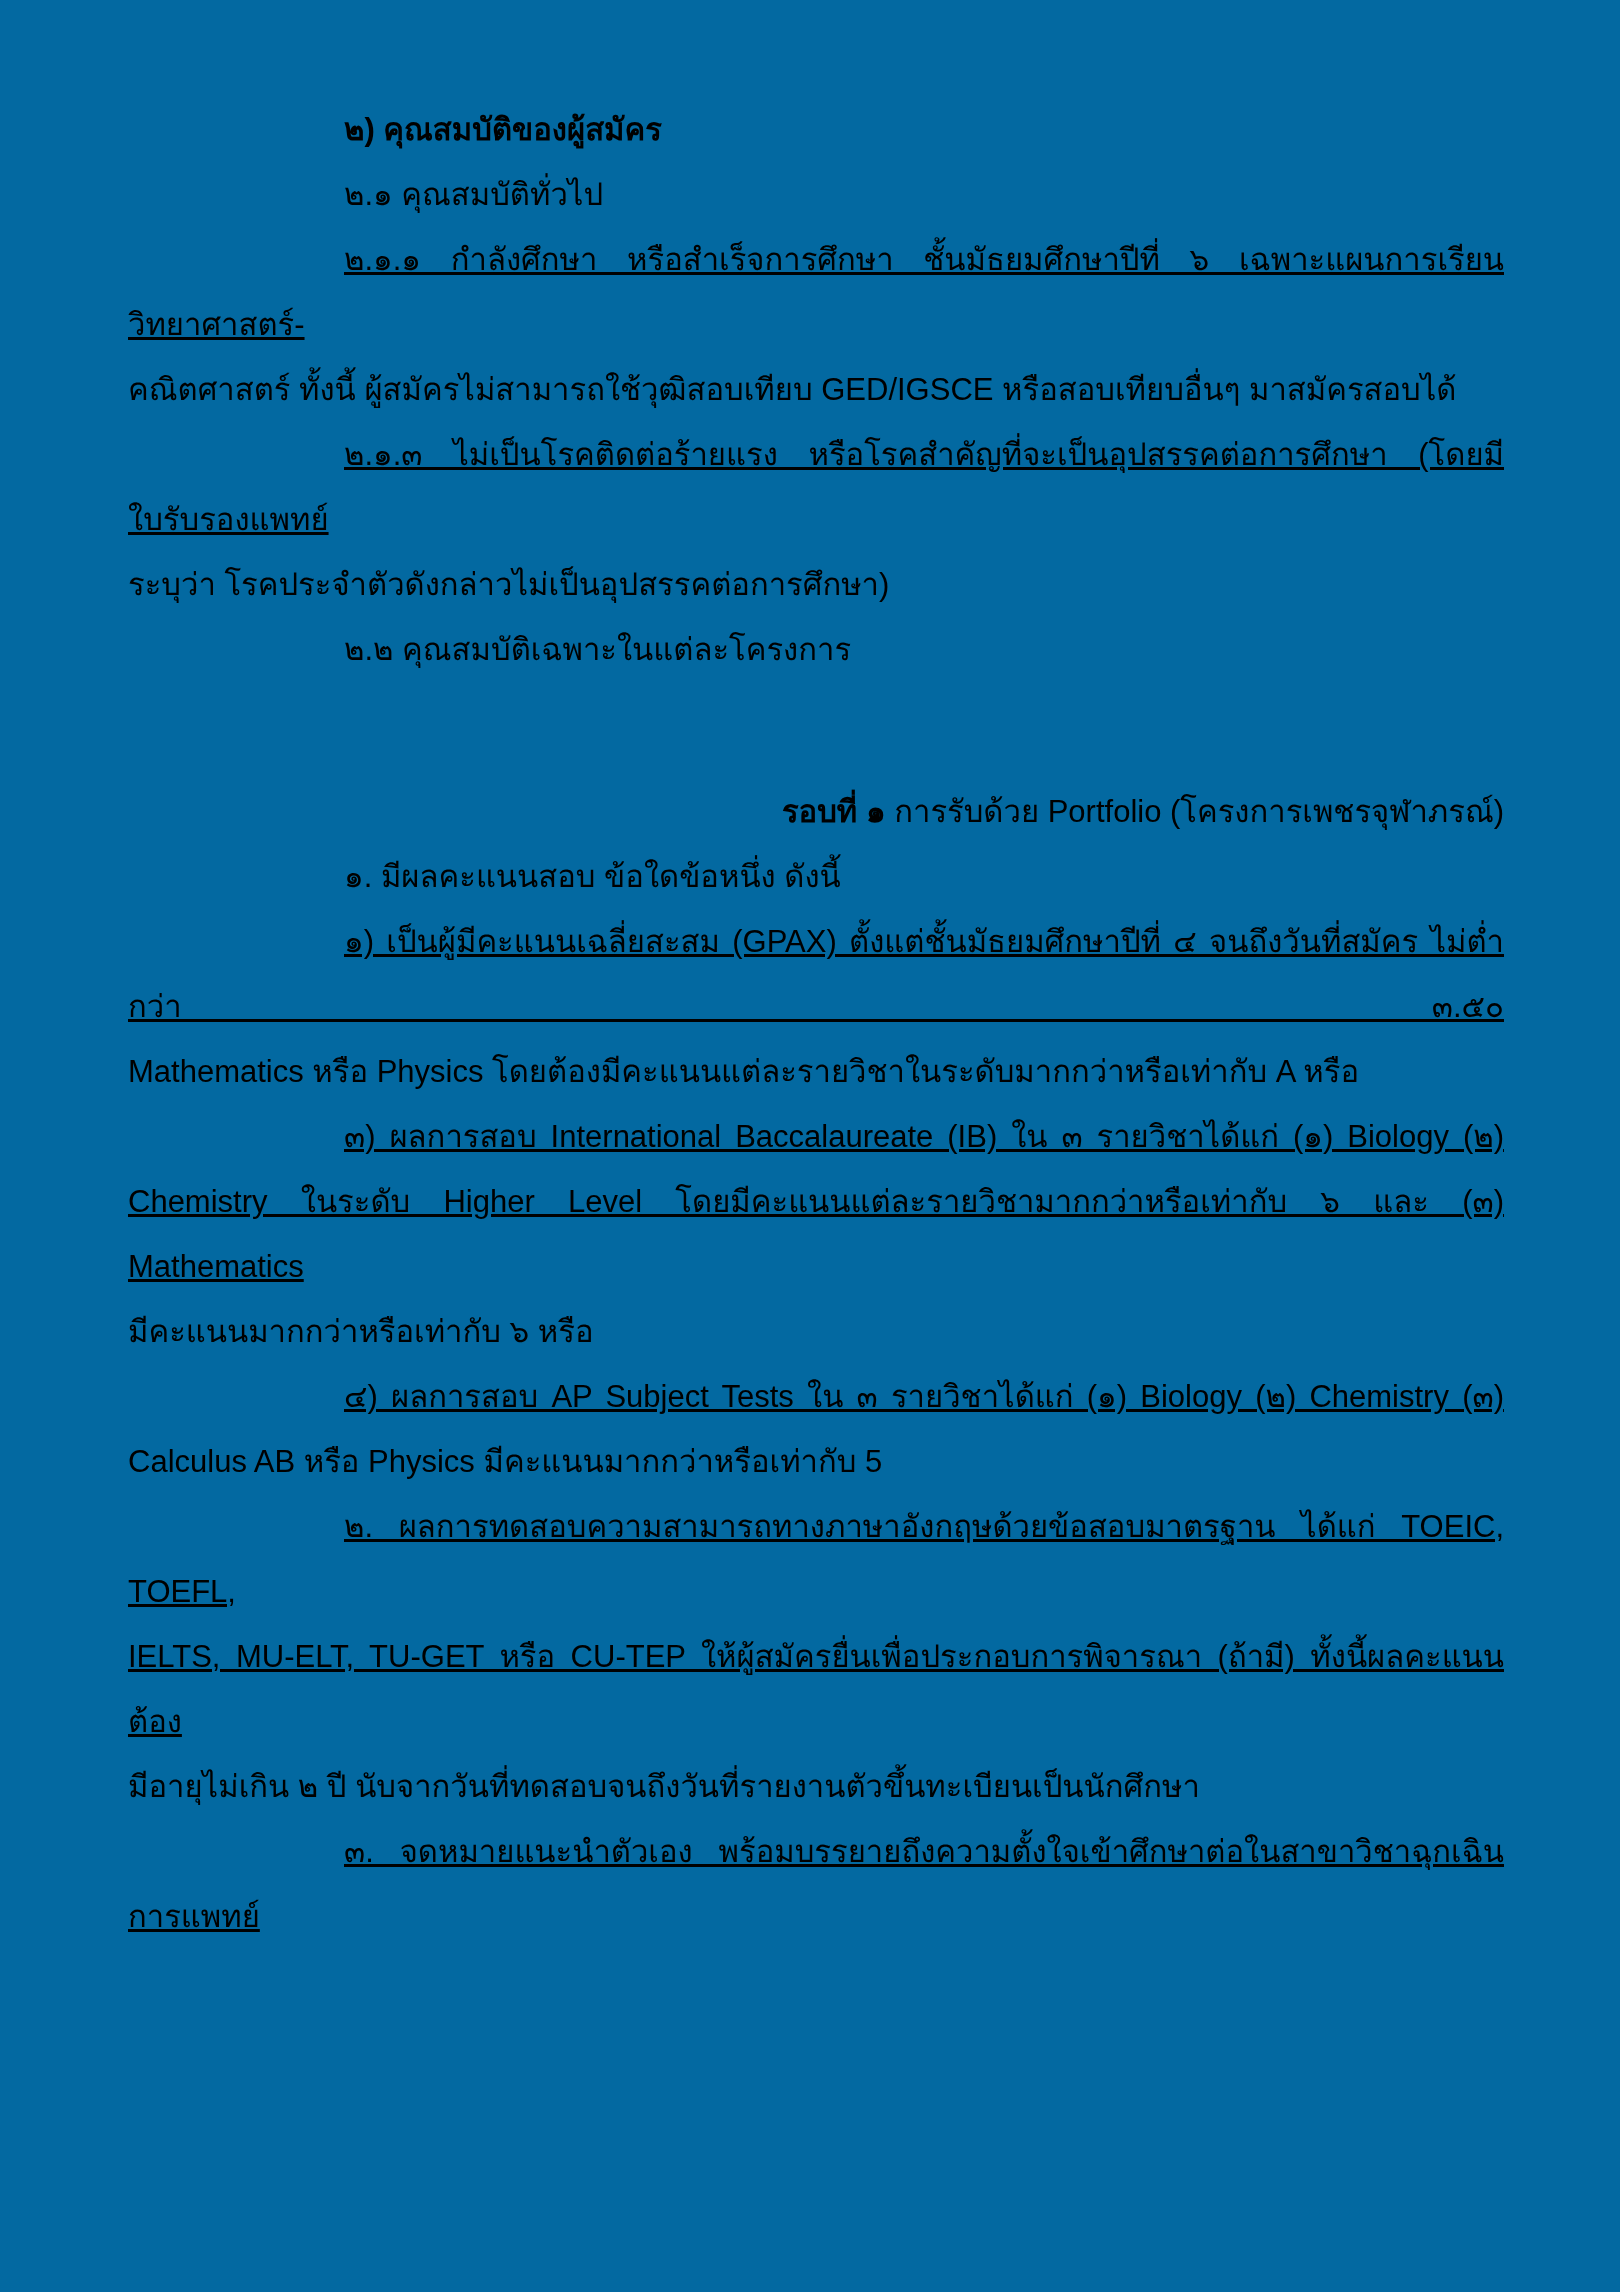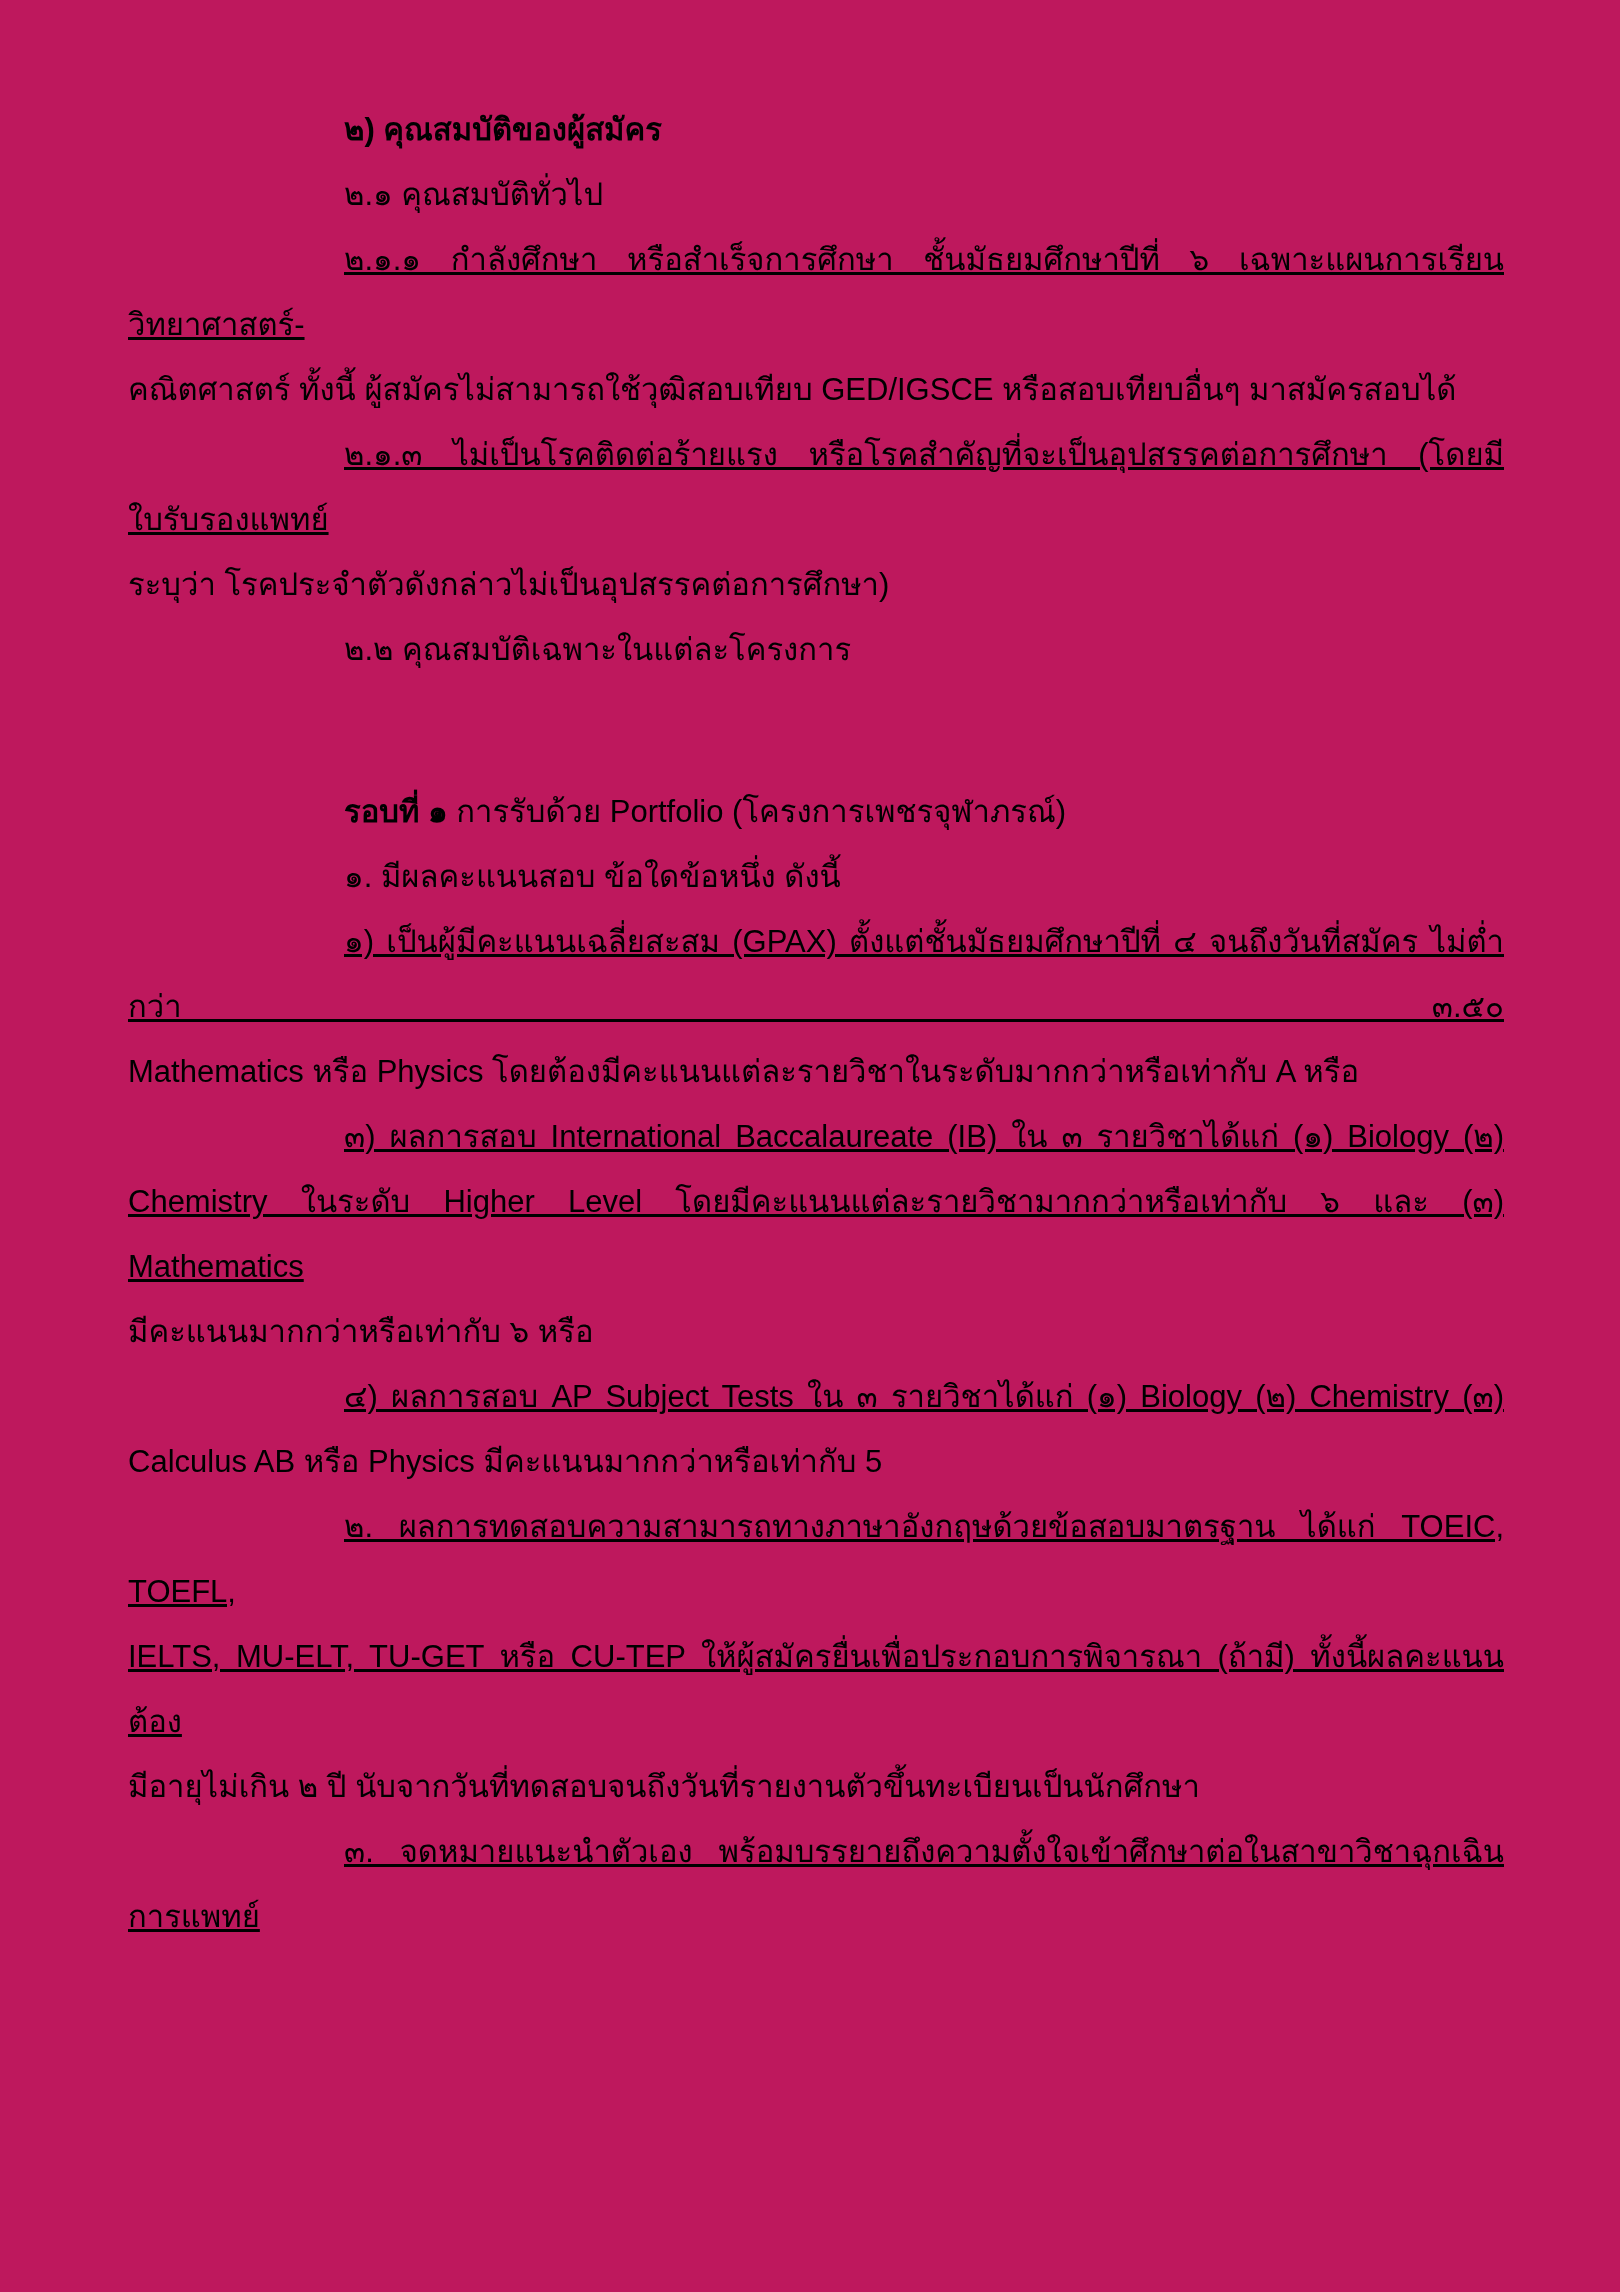--- a/index.html
+++ b/index.html
@@ -1,36 +1,36 @@
 <!DOCTYPE html>
 <html style="font-size:14.3px"><head>
 <meta charset="utf-8">
 <style>
   html,body { margin:0; padding:0; background:#ffffff; }
   .page {
     position:relative;
     width:1620px; height:2293px;
-    background:#be185d;
+    background:#0369a1;
     box-sizing:border-box;
     padding:97px 116px 8px 128px;
     font-family:"Liberation Sans","DejaVu Sans",sans-serif;
     color:#000000;
     overflow:hidden;
   }
   p.line {
     margin:0;
     font-size:31px;
     line-height:65px;
     text-align:left;
     white-space:normal;
   }
   p.indent  { text-indent:216px; }
   p.justify { text-align:justify; text-align-last:justify;text-decoration:underline; }
   .bold     { font-weight:bold; }
-  p.gap1    { margin-top:97px; }
+  p.gap1    { margin-top:97px;text-align:right; }
 </style>
 </head>
 <body>
 
 <div class="page">
   <p class="line indent bold">๒) คุณสมบัติของผู้สมัคร</p>
   <p class="line indent">๒.๑ คุณสมบัติทั่วไป</p>
   <p class="line indent justify">๒.๑.๑ กำลังศึกษา หรือสำเร็จการศึกษา ชั้นมัธยมศึกษาปีที่ ๖ เฉพาะแผนการเรียนวิทยาศาสตร์-</p>
   <p class="line">คณิตศาสตร์ ทั้งนี้ ผู้สมัครไม่สามารถใช้วุฒิสอบเทียบ GED/IGSCE หรือสอบเทียบอื่นๆ มาสมัครสอบได้</p>
   <p class="line indent justify">๒.๑.๓ ไม่เป็นโรคติดต่อร้ายแรง หรือโรคสำคัญที่จะเป็นอุปสรรคต่อการศึกษา (โดยมีใบรับรองแพทย์</p>

